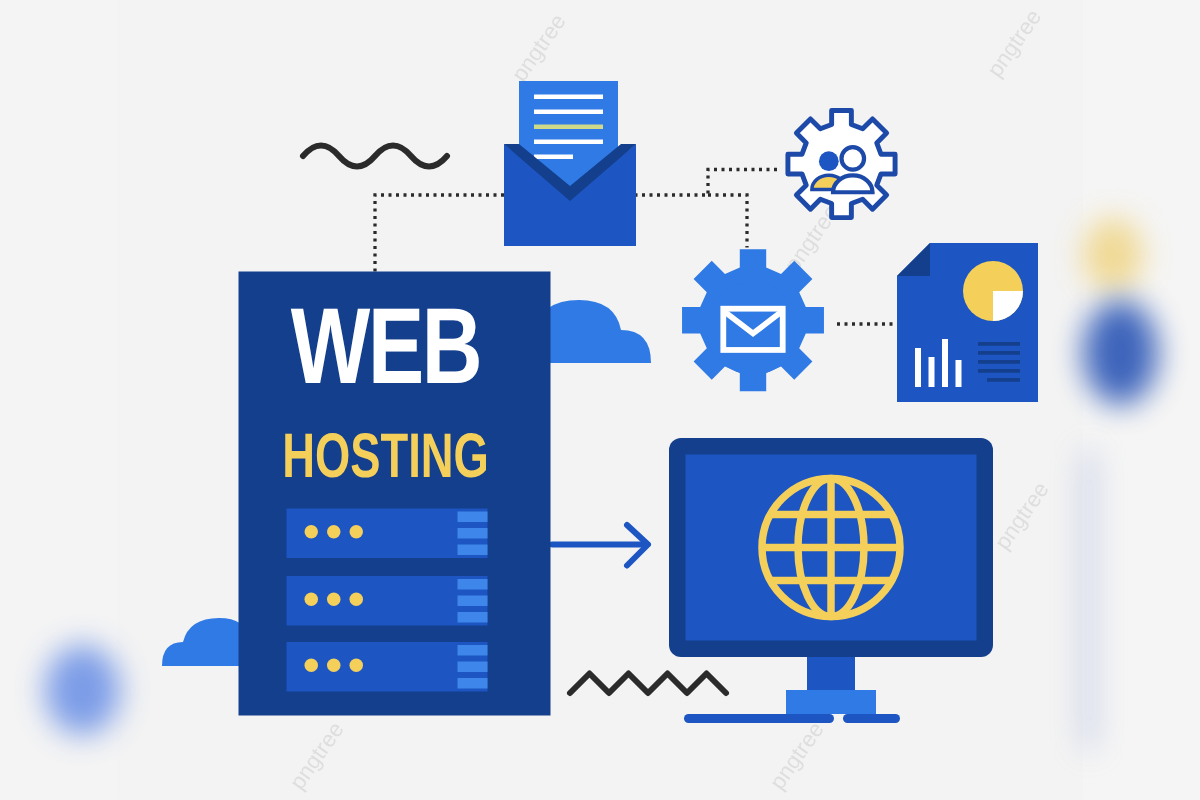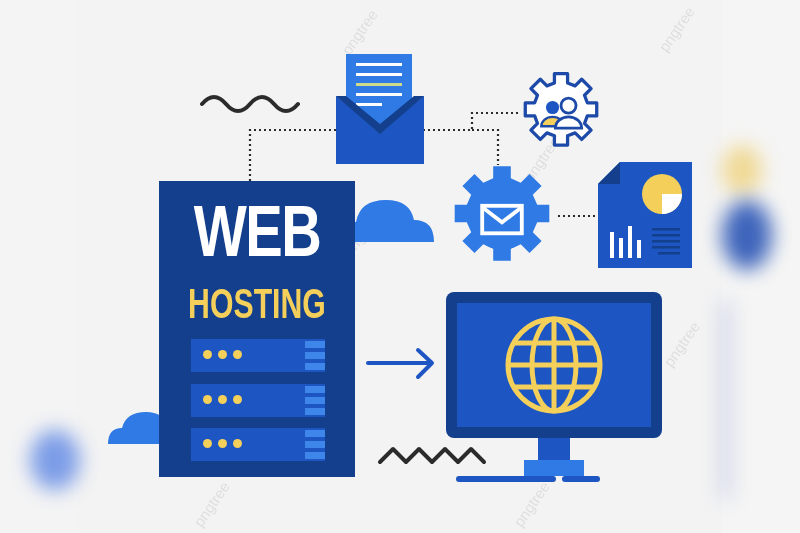--- a/index.html
+++ b/index.html
@@ -2,21 +2,21 @@
 <html><head>
 <meta charset="utf-8">
 <style>
   html, body { margin: 0; padding: 0; }
   body { width: 800px; height: 533px; background: #f3f3f3; position: relative; overflow: hidden; font-family: "Liberation Sans", sans-serif; }
   .abs { position: absolute; }
   .edge-left { left: 0; top: 0; width: 78px; height: 533px; background: #f4f4f4; }
   .edge-right { left: 722px; top: 0; width: 78px; height: 533px; background: #f5f5f5; }
   .blur-blob { position: absolute; border-radius: 50%; filter: blur(10px); }
   .watermark { position: absolute; color: rgba(150,150,150,0.22); font-size: 15px; transform: rotate(-55deg); transform-origin: left top; white-space: nowrap; }
-  .server { left: 159px; top: 181px; width: 196px; height: 296px; background: #133f8c; }
+  .server { left: 159px; top: 181px; width: 196px; height: 296px; background: #133f8c; padding-left: 12px; }
   .title-web { position: absolute; left: 0; top: 10px; width: 196px; text-align: center; color: #ffffff; font-family: "Liberation Sans", sans-serif; font-weight: bold; font-size: 72px; letter-spacing: -2px; transform: scaleX(0.78); transform-origin: center; line-height: 80px; }
   .title-hosting { position: absolute; left: 0; top: 98px; width: 196px; text-align: center; color: #f4cf5a; font-weight: bold; font-size: 42px; transform: scaleX(0.72); transform-origin: center; line-height: 50px; }
   .rack { position: absolute; left: 32px; width: 134px; height: 33px; background: #1d56c2; }
   .rack .dots { position: absolute; left: 12px; top: 11px; display: flex; gap: 6px; }
   .rack .dot { width: 9px; height: 9px; border-radius: 50%; background: #f4cf5a; }
   .rack .vents { position: absolute; right: 0; top: 0; width: 20px; height: 33px; display: flex; flex-direction: column; justify-content: space-between; padding: 2px 0; box-sizing: border-box; }
   .rack .vent { height: 7px; background: #3f86ea; }
 </style>
 </head>
 <body>

